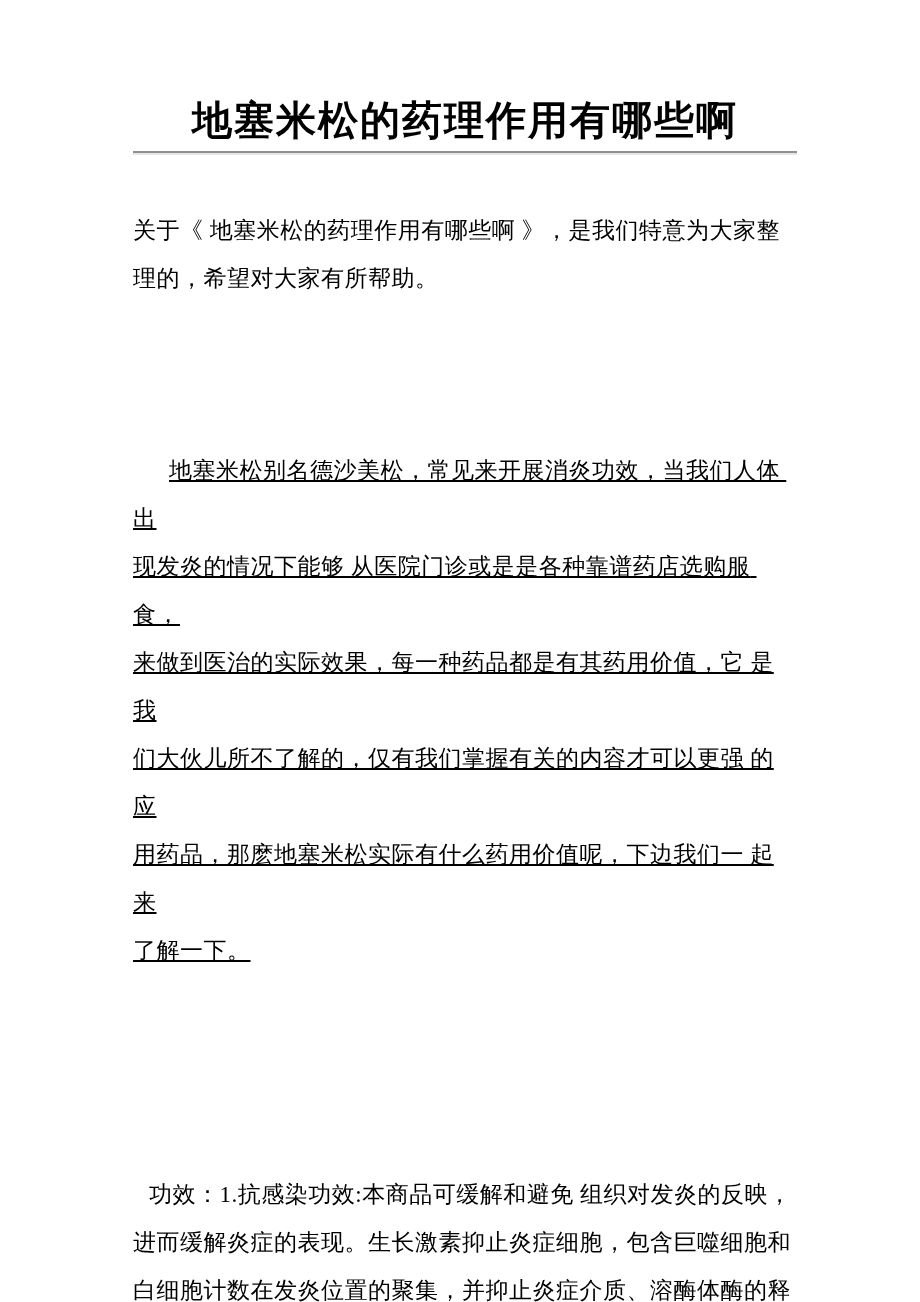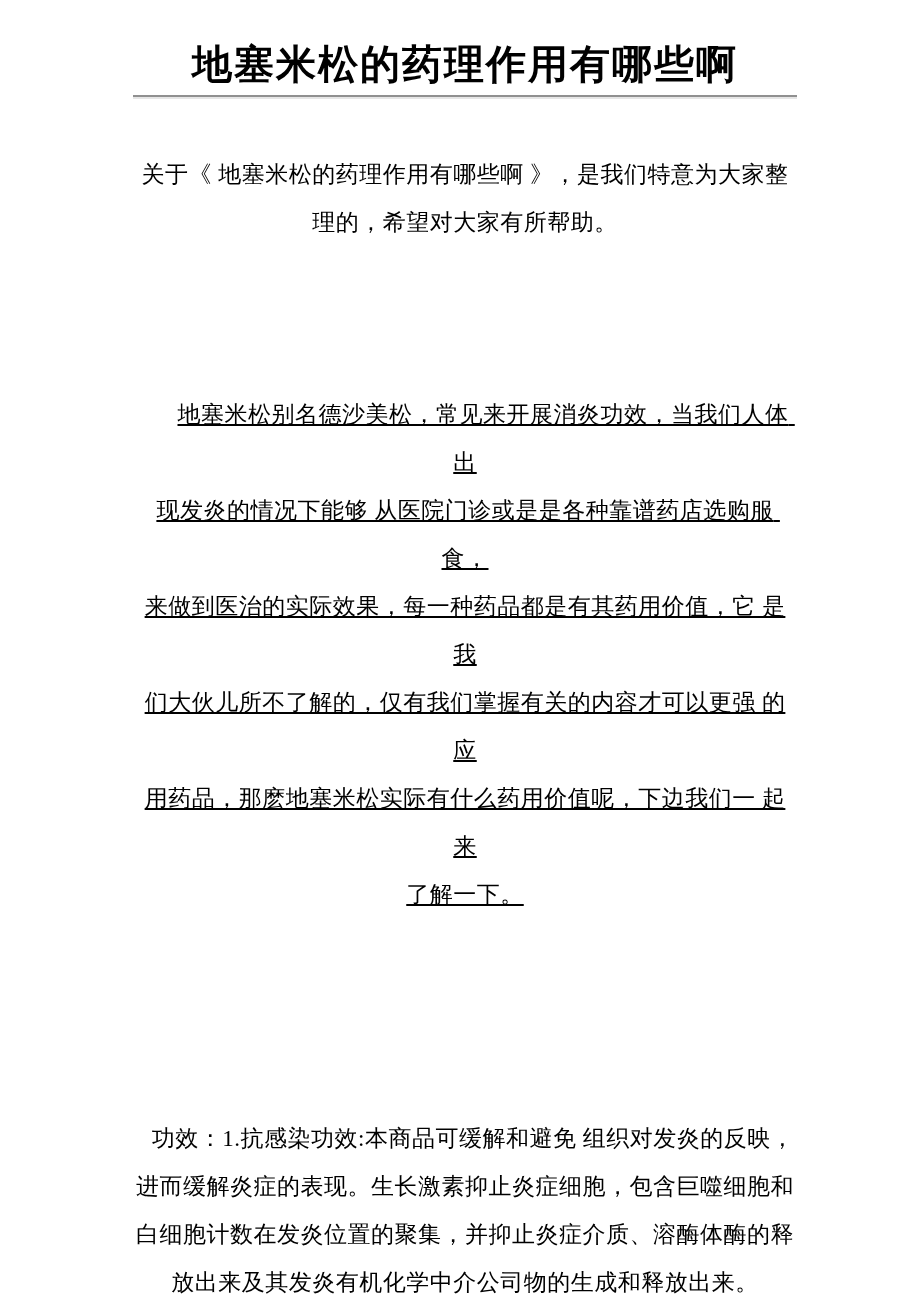--- a/index.html
+++ b/index.html
@@ -16,21 +16,21 @@
   }
   .page {
     position: relative;
     width: 920px;
     height: 1302px;
     background: #ffffff;
     box-sizing: border-box;
     padding: 0 123px 0 133px; 
   }
   .title-block {
-    margin-top: 40px;
+    margin-top: 96px;
   }
   .doc-title {
     margin: 0;
     font-size: 40px;
     line-height: 50px;
     font-weight: 700;
     text-align: center;
     letter-spacing: 2px;
     white-space: nowrap;
   }
@@ -40,21 +40,20 @@
     background: #909090;
     box-shadow: 0 2px 0 #e6e6e6;
   }
   .para {
     margin: 0;
     font-size: 23px;
     line-height: 48px;
     letter-spacing: 0.5px;
     white-space: pre-wrap;       
     word-break: break-all;
-    text-align: center;
   }
   .para-intro {
     margin-top: 54px;            
   }
   .para-overview {
     margin-top: 144px;           
     text-indent: 36px;           
     text-decoration: underline;
   }
   .para-effects {

